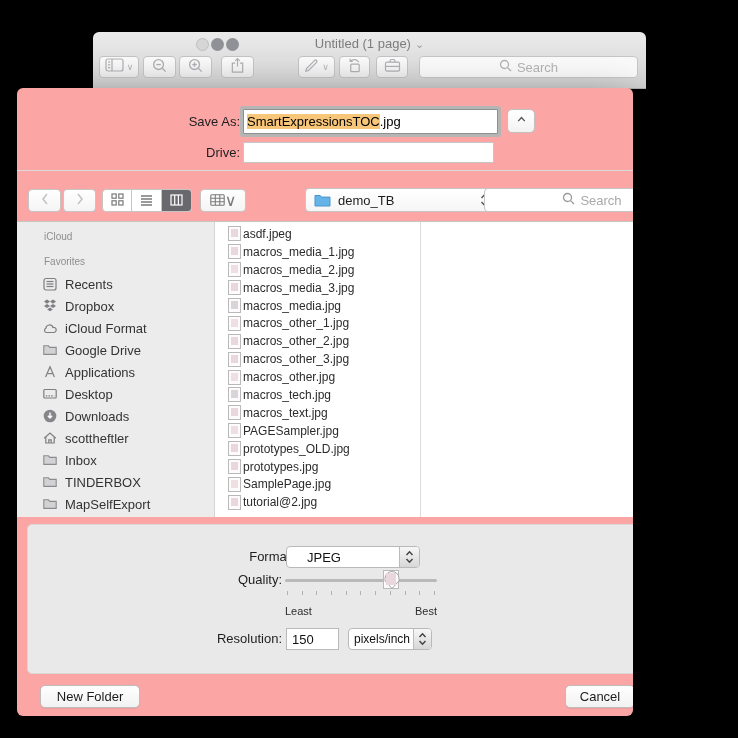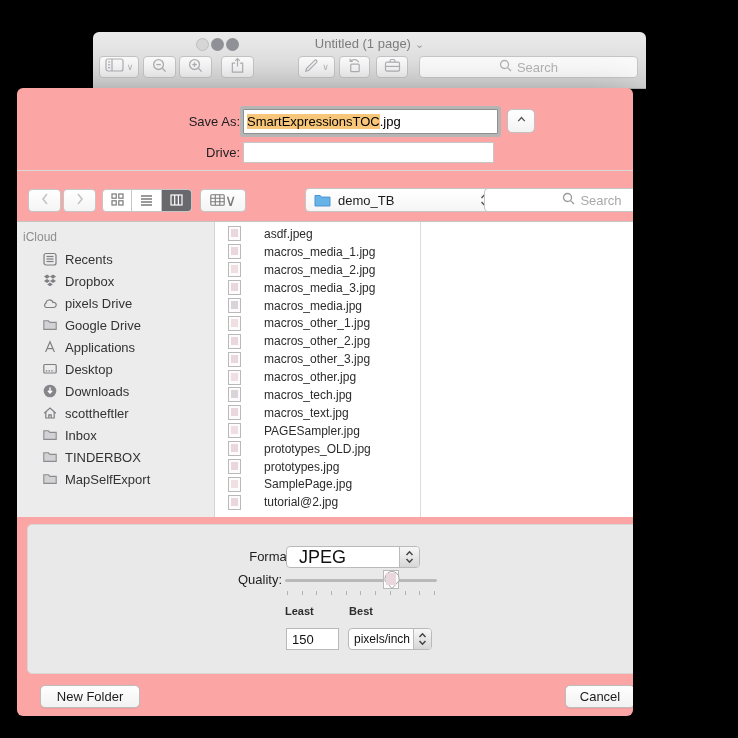--- a/index.html
+++ b/index.html
@@ -55,48 +55,48 @@
   .loc-popup .loc-label{font-size:13px;color:#1c1c1c;margin-left:7px;flex:1;}
   .loc-popup .stepper{margin-right:7px;display:flex;align-items:center;}
   .nav-search{position:absolute;left:467px;top:17px;width:216px;height:24px;background:#fff;
        border:1px solid #c5c5c5;border-radius:4px;box-sizing:border-box;display:flex;
        align-items:center;justify-content:center;gap:5px;color:#a9a9a9;font-size:13px;}
 
   
   .browser{position:absolute;left:0;top:134px;width:704px;height:295px;background:#fff;}
   .side{position:absolute;left:0;top:0;bottom:0;width:198px;background:#ececec;
         border-right:1px solid #d4d4d4;box-sizing:border-box;padding-top:4px;overflow:hidden;}
-  .side-header{height:22px;line-height:22px;padding-left:6px;font-size:12px;color:#8e8e8e;}
+  .side-header{height:22px;line-height:22px;padding-left:6px;font-size:10px;color:#8e8e8e;margin-left:21px;}
   .side-header.gap{margin-top:3px;}
   .side-item{height:22px;display:flex;align-items:center;padding-left:24px;}
   .side-item .ic{width:17px;height:16px;display:flex;align-items:center;justify-content:center;}
   .side-item .txt{font-size:13px;color:#333;margin-left:7px;white-space:nowrap;}
   .filecol{position:absolute;left:199px;top:0;bottom:0;width:205px;border-right:1px solid #dcdcdc;
         box-sizing:border-box;padding-top:3px;overflow:hidden;}
-  .file-row{height:17.9px;display:flex;align-items:center;padding-left:12px;gap:23px;}
+  .file-row{height:17.9px;display:flex;align-items:center;padding-left:12px;gap:2px;}
   .thumb{width:13px;height:15px;background:#fdfbfc;border:1px solid #b9b9b9;box-sizing:border-box;position:relative;flex:0 0 auto;}
   .thumb::before{content:"";position:absolute;left:2px;right:2px;top:2px;bottom:3px;background:#e9d7dd;}
   .file-row:nth-child(5n) .thumb::before{background:#d8d4da;}
   .file-row:nth-child(3n) .thumb::before{background:#efdfe2;}
   .file-row .fname{font-size:12px;color:#2b2b2b;white-space:nowrap;}
 
   
   .panel{position:absolute;left:10px;top:436px;width:684px;height:150px;background:#e9e9e9;
          border:1px solid #d8d8d8;border-radius:5px;box-sizing:border-box;}
   .popup{position:absolute;background:#fff;border:1px solid #b9b9b9;border-radius:4px;
          box-sizing:border-box;display:flex;align-items:center;overflow:hidden;}
-  .popup .ptxt{flex:1;padding-left:12px;font-size:18px;color:#111;white-space:nowrap;}
+  .popup .ptxt{flex:1;padding-left:20px;font-size:13px;color:#111;white-space:nowrap;}
   .popup .cap{width:19px;align-self:stretch;background:linear-gradient(#f7f7f7,#d7d7d7);
          border-left:1px solid #bbb;display:flex;align-items:center;justify-content:center;}
   .slider{position:absolute;left:268px;top:481px;width:152px;height:22px;}
   .slider .track{position:absolute;left:0;right:0;top:10px;height:3px;background:#b9b9b9;border-radius:2px;}
   .slider .thumb{position:absolute;top:1px;width:16px;height:19px;}
   .ticks{position:absolute;left:270px;top:503px;width:148px;display:flex;justify-content:space-between;}
   .ticks i{width:1px;height:4px;background:#b2b2b2;}
-  .minmax{position:absolute;font-size:11px;font-weight:bold;color:#2d2d2d;}
+  .minmax{position:absolute;font-size:11px;font-weight:normal;color:#2d2d2d;}
   .res-field{position:absolute;left:269px;top:540px;width:53px;height:22px;box-sizing:border-box;
          background:#fff;border:1px solid #b9b9b9;font-size:13px;padding:0 5px;outline:none;
          font-family:"Liberation Sans",sans-serif;color:#111;}
   .btn{position:absolute;top:597px;height:23px;background:linear-gradient(#fff,#f2f2f2);
        border:1px solid #bdbdbd;border-radius:5px;box-sizing:border-box;font-size:13px;color:#1c1c1c;
        display:flex;align-items:center;justify-content:center;box-shadow:0 1px 1px rgba(0,0,0,.06);}
   .btn.default{background:linear-gradient(#b6b6bb,#9a9aa0);border-color:#90909a;color:#e7e7e9;}
 </style>
 </head>
 <body>
@@ -252,20 +252,21 @@
               <circle cx="5.5" cy="5.5" r="4"></circle>
               <line x1="8.6" y1="8.6" x2="12" y2="12"></line>
             </svg></span>
         <span>Search</span>
       </div>
     </div>
 
     <div class="browser">
       <div class="side" id="sidebar">
           <div class="side-header">iCloud</div>
+          <div class="side-header gap">Favorites</div>
           <div class="side-item">
             <span class="ic">
               <svg width="16" height="16" viewBox="0 0 16 16" fill="none" stroke="#7e7e83" stroke-width="1.2">
                 <rect x="2" y="2.5" width="12" height="11.5" rx="2"></rect>
                 <line x1="4.5" y1="5.5" x2="11.5" y2="5.5"></line>
                 <line x1="4.5" y1="8" x2="11.5" y2="8"></line>
                 <line x1="4.5" y1="10.5" x2="11.5" y2="10.5"></line>
               </svg>
             </span>
             <span class="txt">Recents</span>
@@ -277,21 +278,21 @@
               </svg>
             </span>
             <span class="txt">Dropbox</span>
           </div>
           <div class="side-item">
             <span class="ic">
               <svg width="16" height="16" viewBox="0 0 16 16" fill="none" stroke="#7e7e83" stroke-width="1.2">
                 <path d="M4.3 12.5 h7.2 a2.6 2.6 0 1 0 -0.6 -5.1 a3.6 3.6 0 0 0 -7 0.9 a2.2 2.2 0 0 0 0.4 4.2 z"></path>
               </svg>
             </span>
-            <span class="txt">pixels Drive</span>
+            <span class="txt">iCloud Format</span>
           </div>
           <div class="side-item">
             <span class="ic">
               <svg width="16" height="16" viewBox="0 0 16 16">
                 <path d="M1.8 3.8 h4.6 l1.4 1.6 h6.4 v7 h-12.4 z" fill="#d2d2d4" stroke="#8c8c90" stroke-width="1.1"></path>
               </svg>
             </span>
             <span class="txt">Google Drive</span>
           </div>
           <div class="side-item">
@@ -451,22 +452,23 @@
         <i></i>
         <i></i>
         <i></i>
         <i></i>
         <i></i>
         <i></i>
         <i></i>
         <i></i>
       </div>
     <div class="minmax" style="left:268px;top:517px;">Least</div>
-    <div class="minmax" style="left:268px;top:517px;width:152px;text-align:center;">Best</div>
-
+    <div class="minmax" style="left:268px;top:517px;width:152px;text-align:right;">Best</div>
+
+    <div class="lbl" style="top:540px;height:22px;line-height:22px;left:0;width:265px;">Resolution:</div>
     <input class="res-field" value="150" style="">
     <div class="popup" style="left:331px;top:540px;width:84px;height:22px;">
       <span class="ptxt" style="font-size:12px;padding-left:5px;">pixels/inch</span>
       <span class="cap" style="width:17px;">
           <svg width="9" height="14" viewBox="0 0 9 14" fill="none" stroke="#454545" stroke-width="1.5">
             <path d="M1.5 5 L4.5 1.8 L7.5 5"></path>
             <path d="M1.5 9 L4.5 12.2 L7.5 9"></path>
           </svg>
         </span>
     </div>

